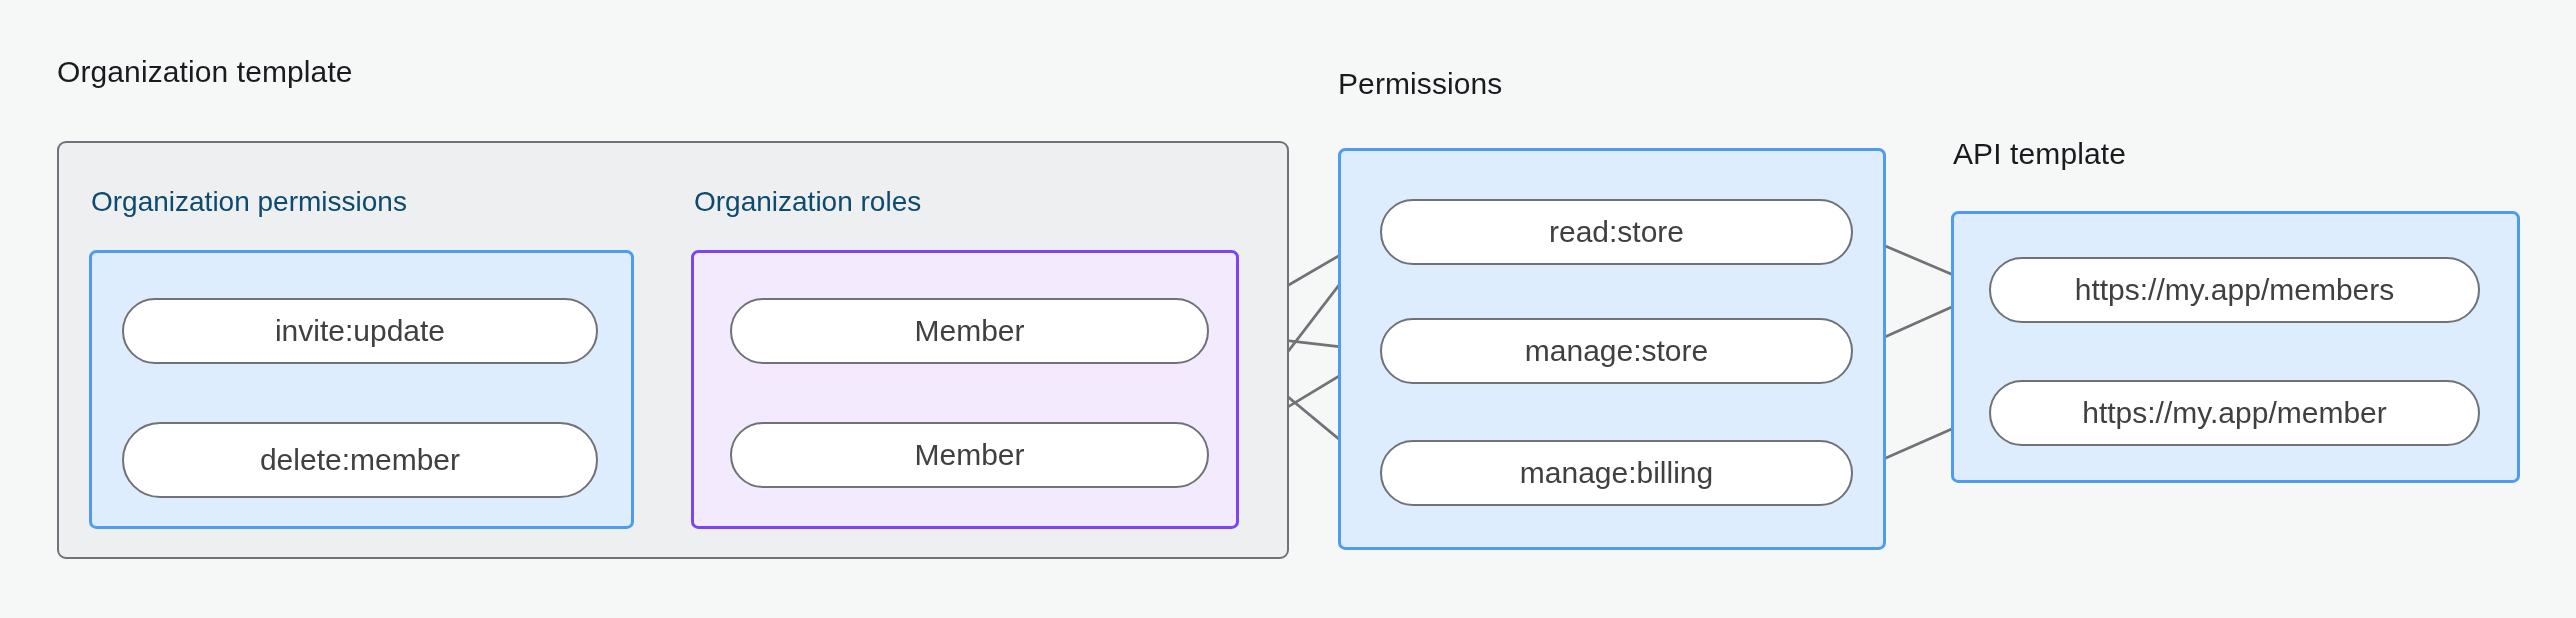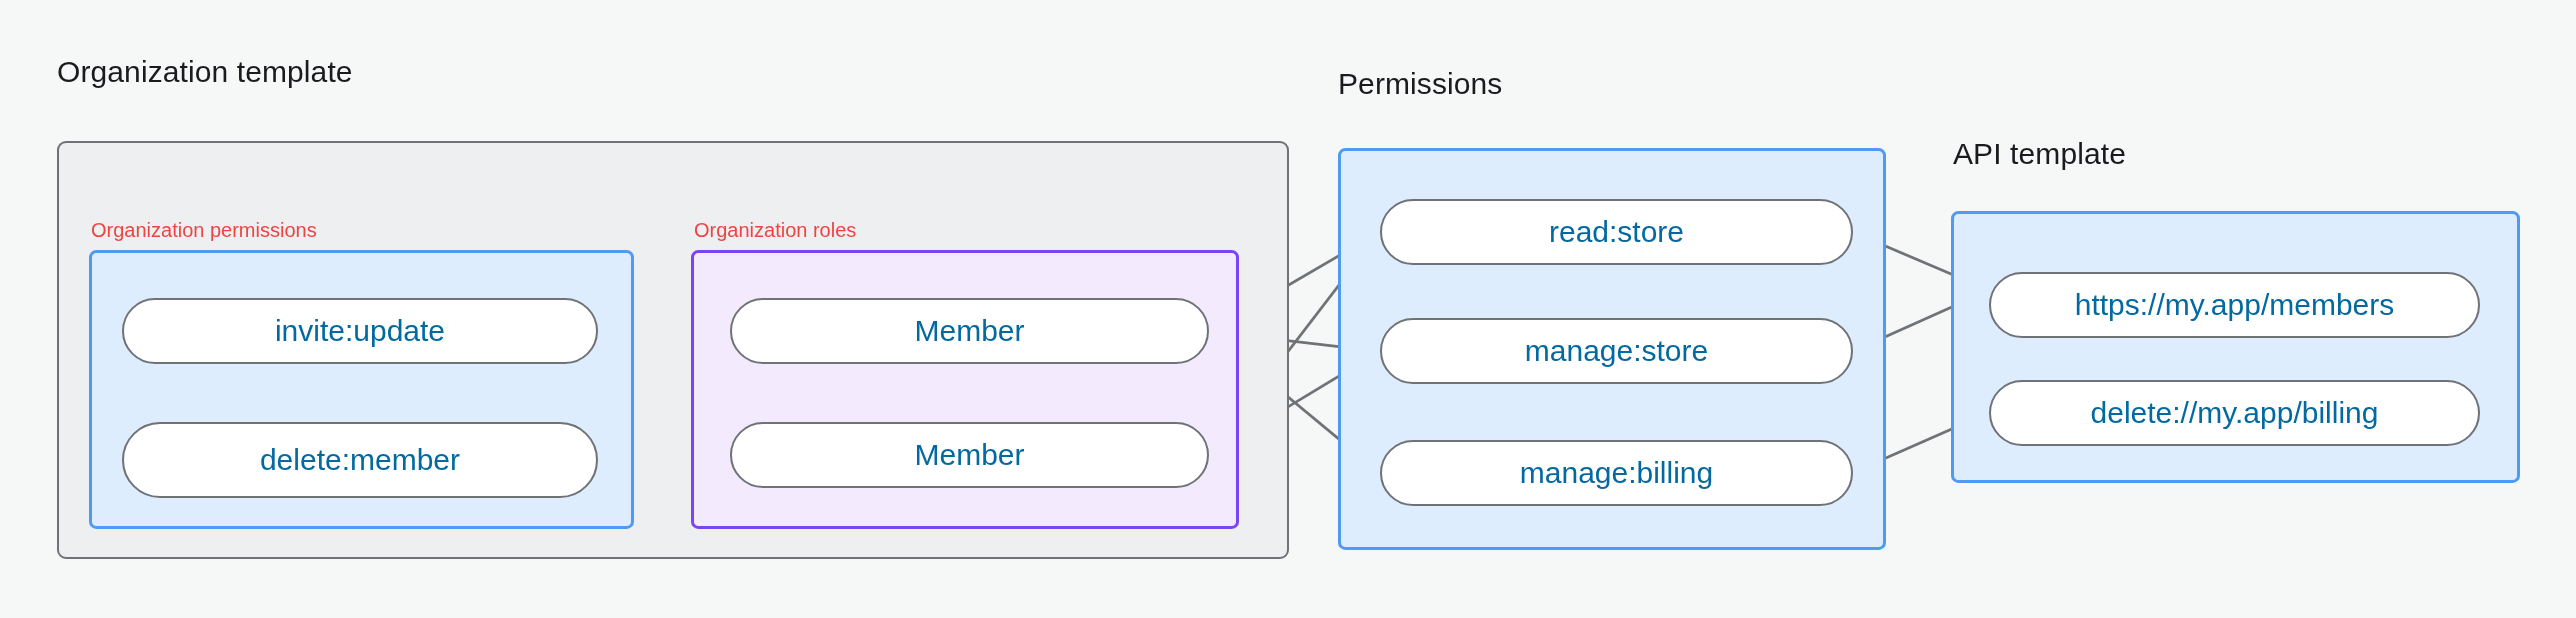--- a/index.html
+++ b/index.html
@@ -46,38 +46,37 @@
     border: 3.7px solid #4f9bf2;
   }
   .box-purple {
     background: #f3eafe;
     border: 3.7px solid #7b45f5;
   }
 
   
   .sub-label {
     position: absolute;
-    font-size: 20px;
+    font-size: 28px;
     line-height: 1;
-    color: #ef4444;
+    color: #0c4a6e;
     white-space: nowrap;
-    margin-top: 32px;
   }
 
   
   .pill {
     position: absolute;
     box-sizing: border-box;
     background: #ffffff;
     border: 2.7px solid #6f7276;
     border-radius: 912px;
     display: flex;
     align-items: center;
     justify-content: center;
-    color: #0369a1;
+    color: #404040;
     font-size: 30px;
     line-height: 1;
     white-space: nowrap;
   }
 
   
   #edges {
     position: absolute;
     left: 0;
     top: 0;
@@ -165,22 +164,22 @@
   </div>
 
   <div class="pill" style="left:1380px; top:440px; width:473px; height:66px;">
     <span>manage:billing</span>
   </div>
 
   <div class="group-label" style="left:1953px; top:139px;">API template</div>
 
   <div class="box box-blue" style="left:1951px; top:211px; width:569px; height:272px;"></div>
 
-  <div class="pill" style="left:1989px; top:272px; width:491px; height:66px;">
+  <div class="pill" style="left:1989px; top:257px; width:491px; height:66px;">
     <span>https://my.app/members</span>
   </div>
 
   <div class="pill" style="left:1989px; top:380px; width:491px; height:66px;">
-    <span>delete://my.app/billing</span>
+    <span>https://my.app/member</span>
   </div>
 
 </div>
 
 
 </body></html>

